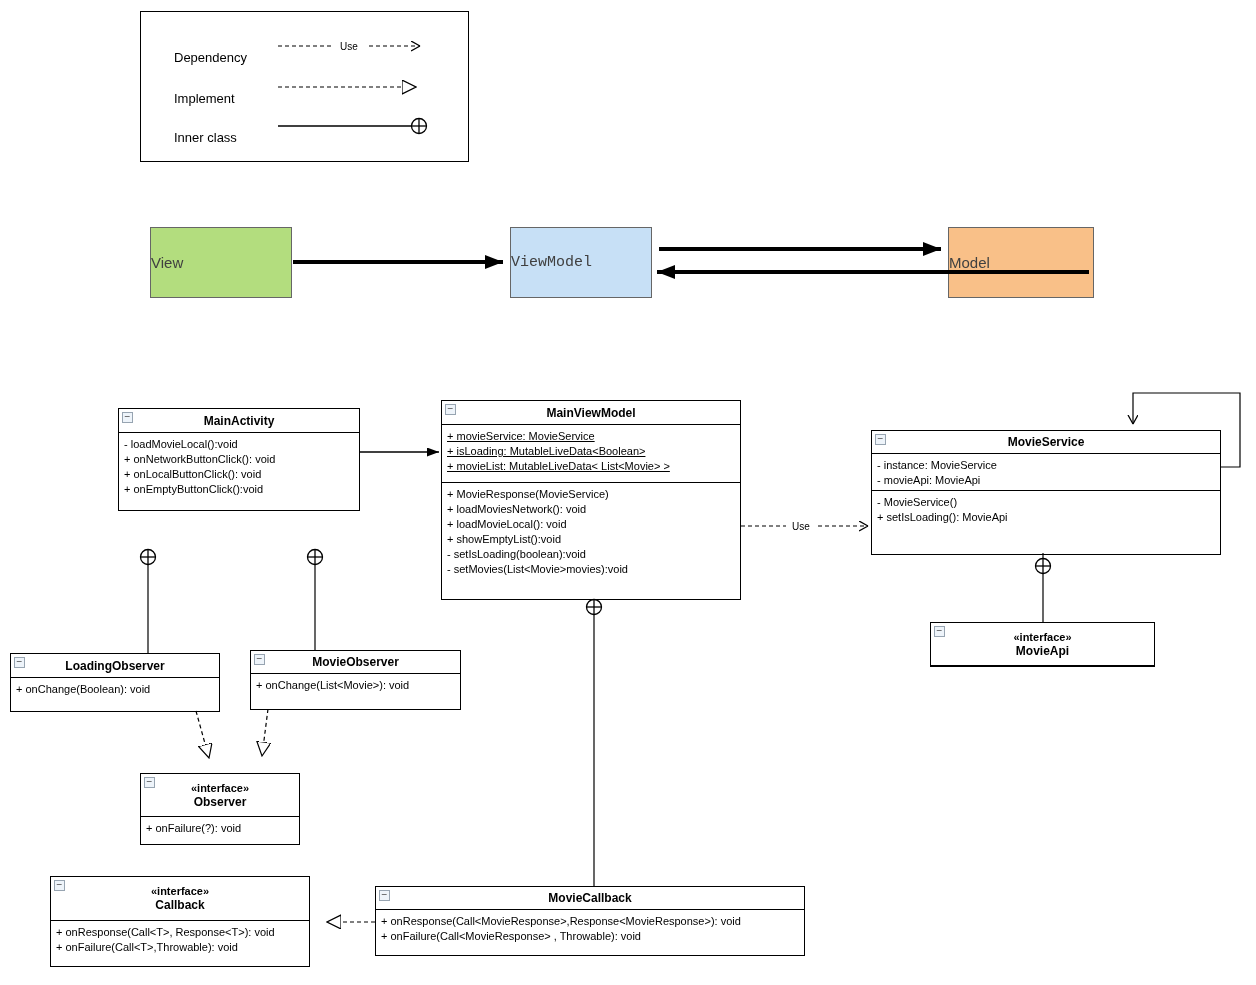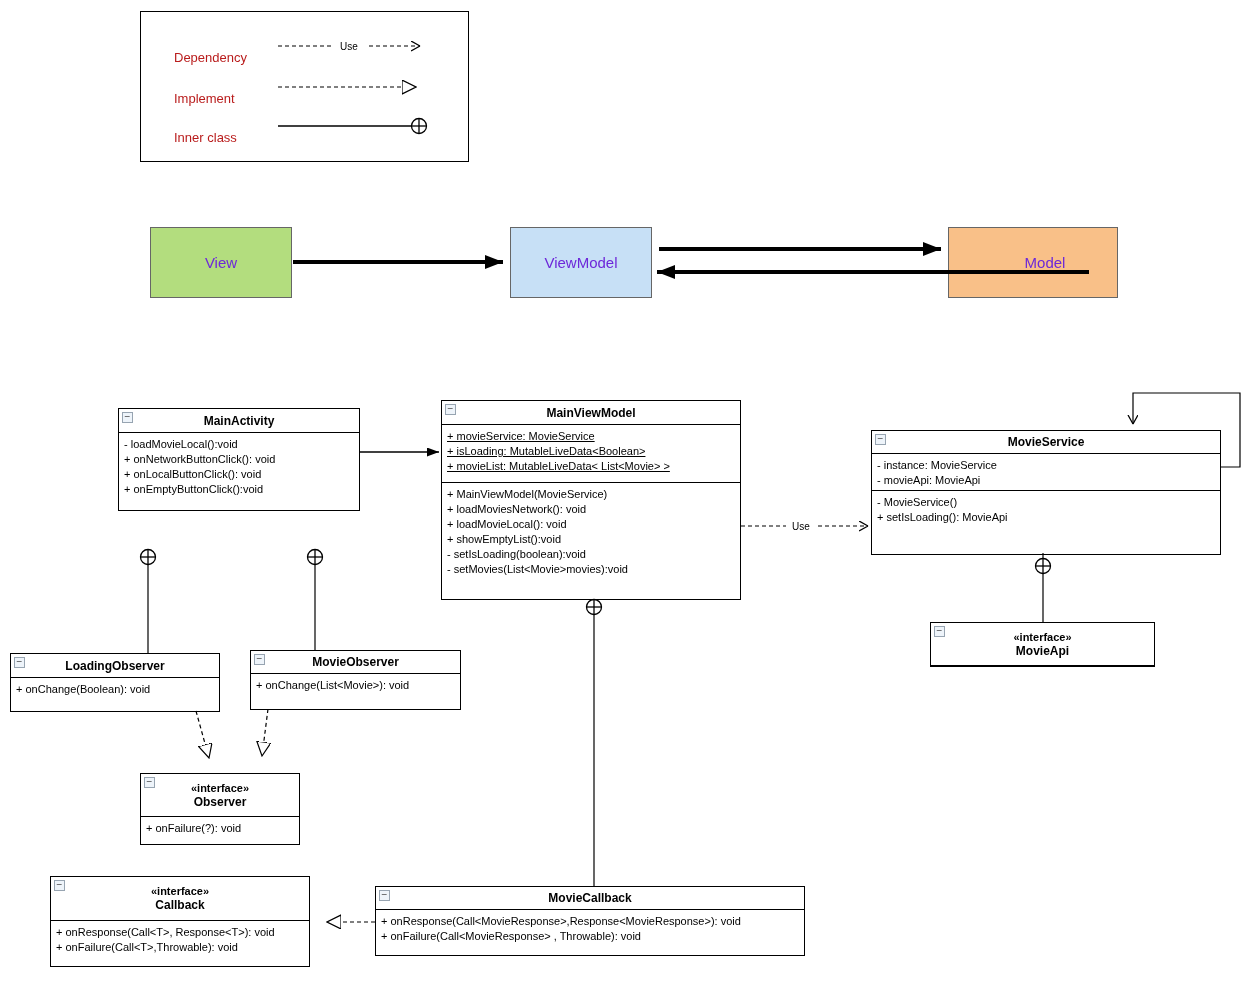--- a/index.html
+++ b/index.html
@@ -1,26 +1,26 @@
 <!DOCTYPE html>
 <html><head>
 <meta charset="utf-8">
 <style>
   html,body{margin:0;padding:0;background:#ffffff;}
   #canvas{position:relative;width:1256px;height:985px;background:#fff;
           font-family:"Liberation Sans","DejaVu Sans",sans-serif;overflow:hidden;}
 
   
   #legend{position:absolute;left:140px;top:11px;width:327px;height:149px;border:1px solid #000;}
-  .legend-label{position:absolute;left:33px;font-size:13px;color:#b91c1c;white-space:nowrap;}
+  .legend-label{position:absolute;left:33px;font-size:13px;color:#000000;white-space:nowrap;}
   #legend-label-0{top:38px;} #legend-label-1{top:79px;} #legend-label-2{top:118px;}
 
   
   .mvvm-box{position:absolute;top:227px;height:69px;border:1px solid #666;
-            display:flex;align-items:center;justify-content:center;font-size:15px;color:#6d28d9;}
+            display:flex;align-items:center;font-size:15px;color:#404040;}
   #view-box{left:150px;width:140px;}
   #viewmodel-box{left:510px;width:140px;}
   #model-box{left:948px;width:144px;}
 
   
   .uml-class{position:absolute;background:#fff;border:1px solid #000;box-sizing:border-box;font-size:11px;color:#000;}
   .uml-header{position:relative;border-bottom:1px solid #000;box-sizing:border-box;
               display:flex;flex-direction:column;align-items:center;justify-content:center;
               font-weight:bold;text-align:center;}
   .uml-title{font-size:12px;line-height:14px;}
@@ -70,24 +70,24 @@
 
   <div id="legend">
     <div class="legend-label" id="legend-label-0">Dependency</div>
     <div class="legend-label" id="legend-label-1">Implement</div>
     <div class="legend-label" id="legend-label-2">Inner class</div>
   </div>
 
   <div class="mvvm-box" id="view-box" style="background: rgb(179, 221, 126);">
     <span>View</span>
   </div>
-  <div class="mvvm-box" id="viewmodel-box" style="background: rgb(199, 224, 246);">
+  <div class="mvvm-box" id="viewmodel-box" style="background: rgb(199, 224, 246); font-family: Liberation Mono, monospace;">
     <span>ViewModel</span>
   </div>
-  <div class="mvvm-box" id="model-box" style="background: rgb(249, 192, 136); padding-left: 24px;">
+  <div class="mvvm-box" id="model-box" style="background: rgb(249, 192, 136);">
     <span>Model</span>
   </div>
 
   <div class="uml-class" id="main-activity">
     <div class="uml-header">
       <span class="collapse-icon">−</span>
       <span class="uml-title">MainActivity</span>
     </div>
     <div class="uml-methods">
         <div class="member-line">- loadMovieLocal():void</div>
@@ -101,21 +101,21 @@
     <div class="uml-header">
       <span class="collapse-icon">−</span>
       <span class="uml-title">MainViewModel</span>
     </div>
     <div class="uml-attrs">
         <div class="member-line">+ movieService: MovieService</div>
         <div class="member-line">+ isLoading: MutableLiveData&lt;Boolean&gt;</div>
         <div class="member-line">+ movieList: MutableLiveData&lt; List&lt;Movie&gt; &gt;</div>
       </div>
     <div class="uml-methods">
-        <div class="member-line">+ MainViewModel(MovieService)</div>
+        <div class="member-line">+ MovieResponse(MovieService)</div>
         <div class="member-line">+ loadMoviesNetwork(): void</div>
         <div class="member-line">+ loadMovieLocal(): void</div>
         <div class="member-line">+ showEmptyList():void</div>
         <div class="member-line">- setIsLoading(boolean):void</div>
         <div class="member-line">- setMovies(List&lt;Movie&gt;movies):void</div>
       </div>
   </div>
 
   <div class="uml-class" id="movie-service">
     <div class="uml-header">

